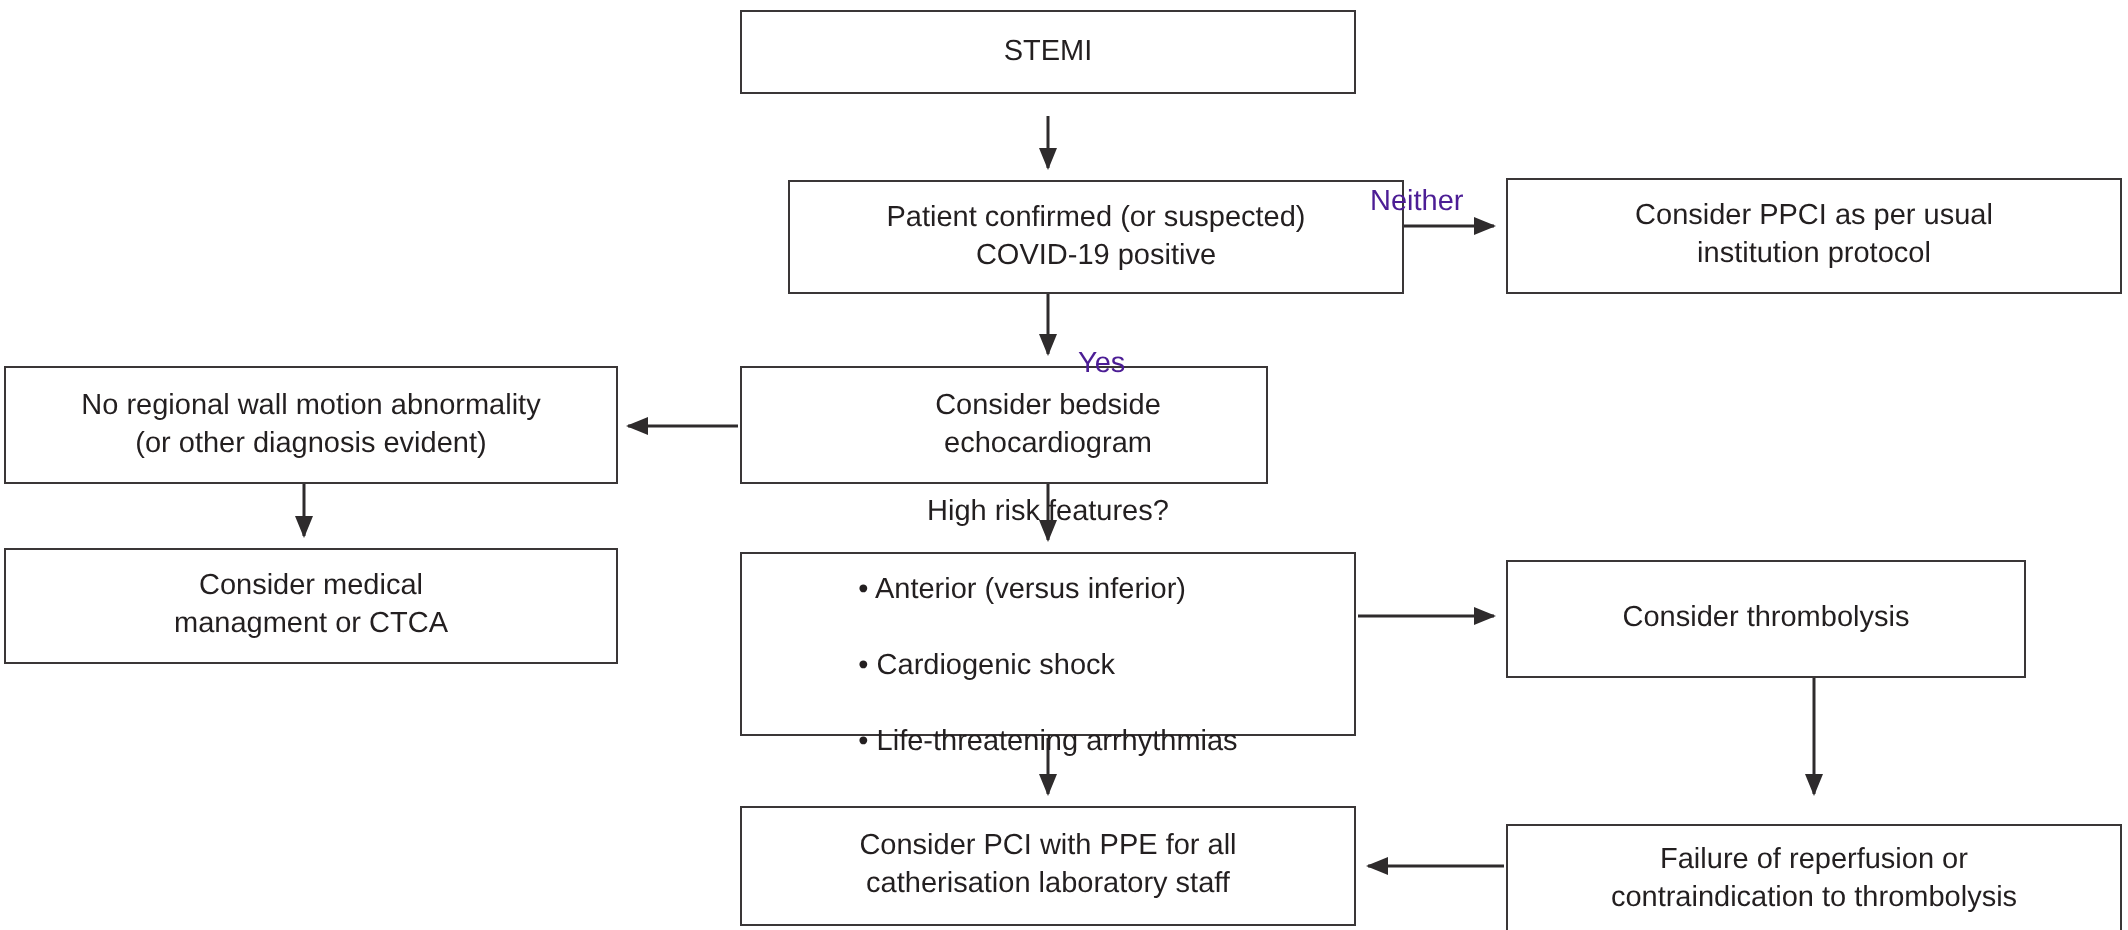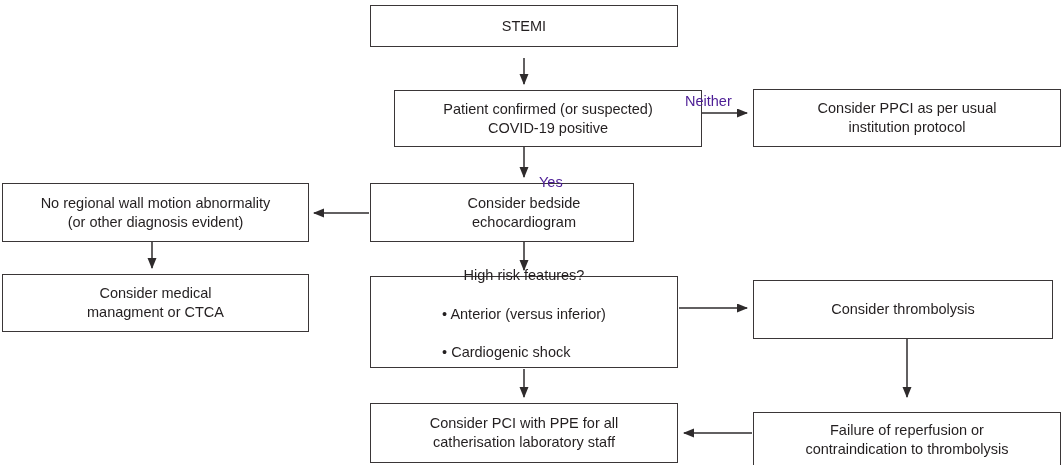--- a/index.html
+++ b/index.html
@@ -120,24 +120,25 @@
   <div class="box" style="left:2px; top:274px; width:307px; height:58px;">
     <span class="box-inner">Consider medical
 managment or CTCA</span>
   </div>
 
   <div class="box hr-box" style="left:370px; top:276px; width:308px; height:92px;">
     <span class="hr-title">High risk features?</span>
     <span class="hr-bullets">
       <div>• Anterior (versus inferior)</div>
       <div>• Cardiogenic shock</div>
+      <div>• Life-threatening arrhythmias</div>
     </span>
   </div>
 
-  <div class="box" style="left:753px; top:280px; width:300px; height:59px;">
+  <div class="box" style="left:753px; top:280px; width:260px; height:59px;">
     <span class="box-inner">Consider thrombolysis</span>
   </div>
 
   <div class="box" style="left:370px; top:403px; width:308px; height:60px;">
     <span class="box-inner">Consider PCI with PPE for all
 catherisation laboratory staff</span>
   </div>
 
   <div class="box" style="left:753px; top:412px; width:308px; height:56px;">
     <span class="box-inner">Failure of reperfusion or

